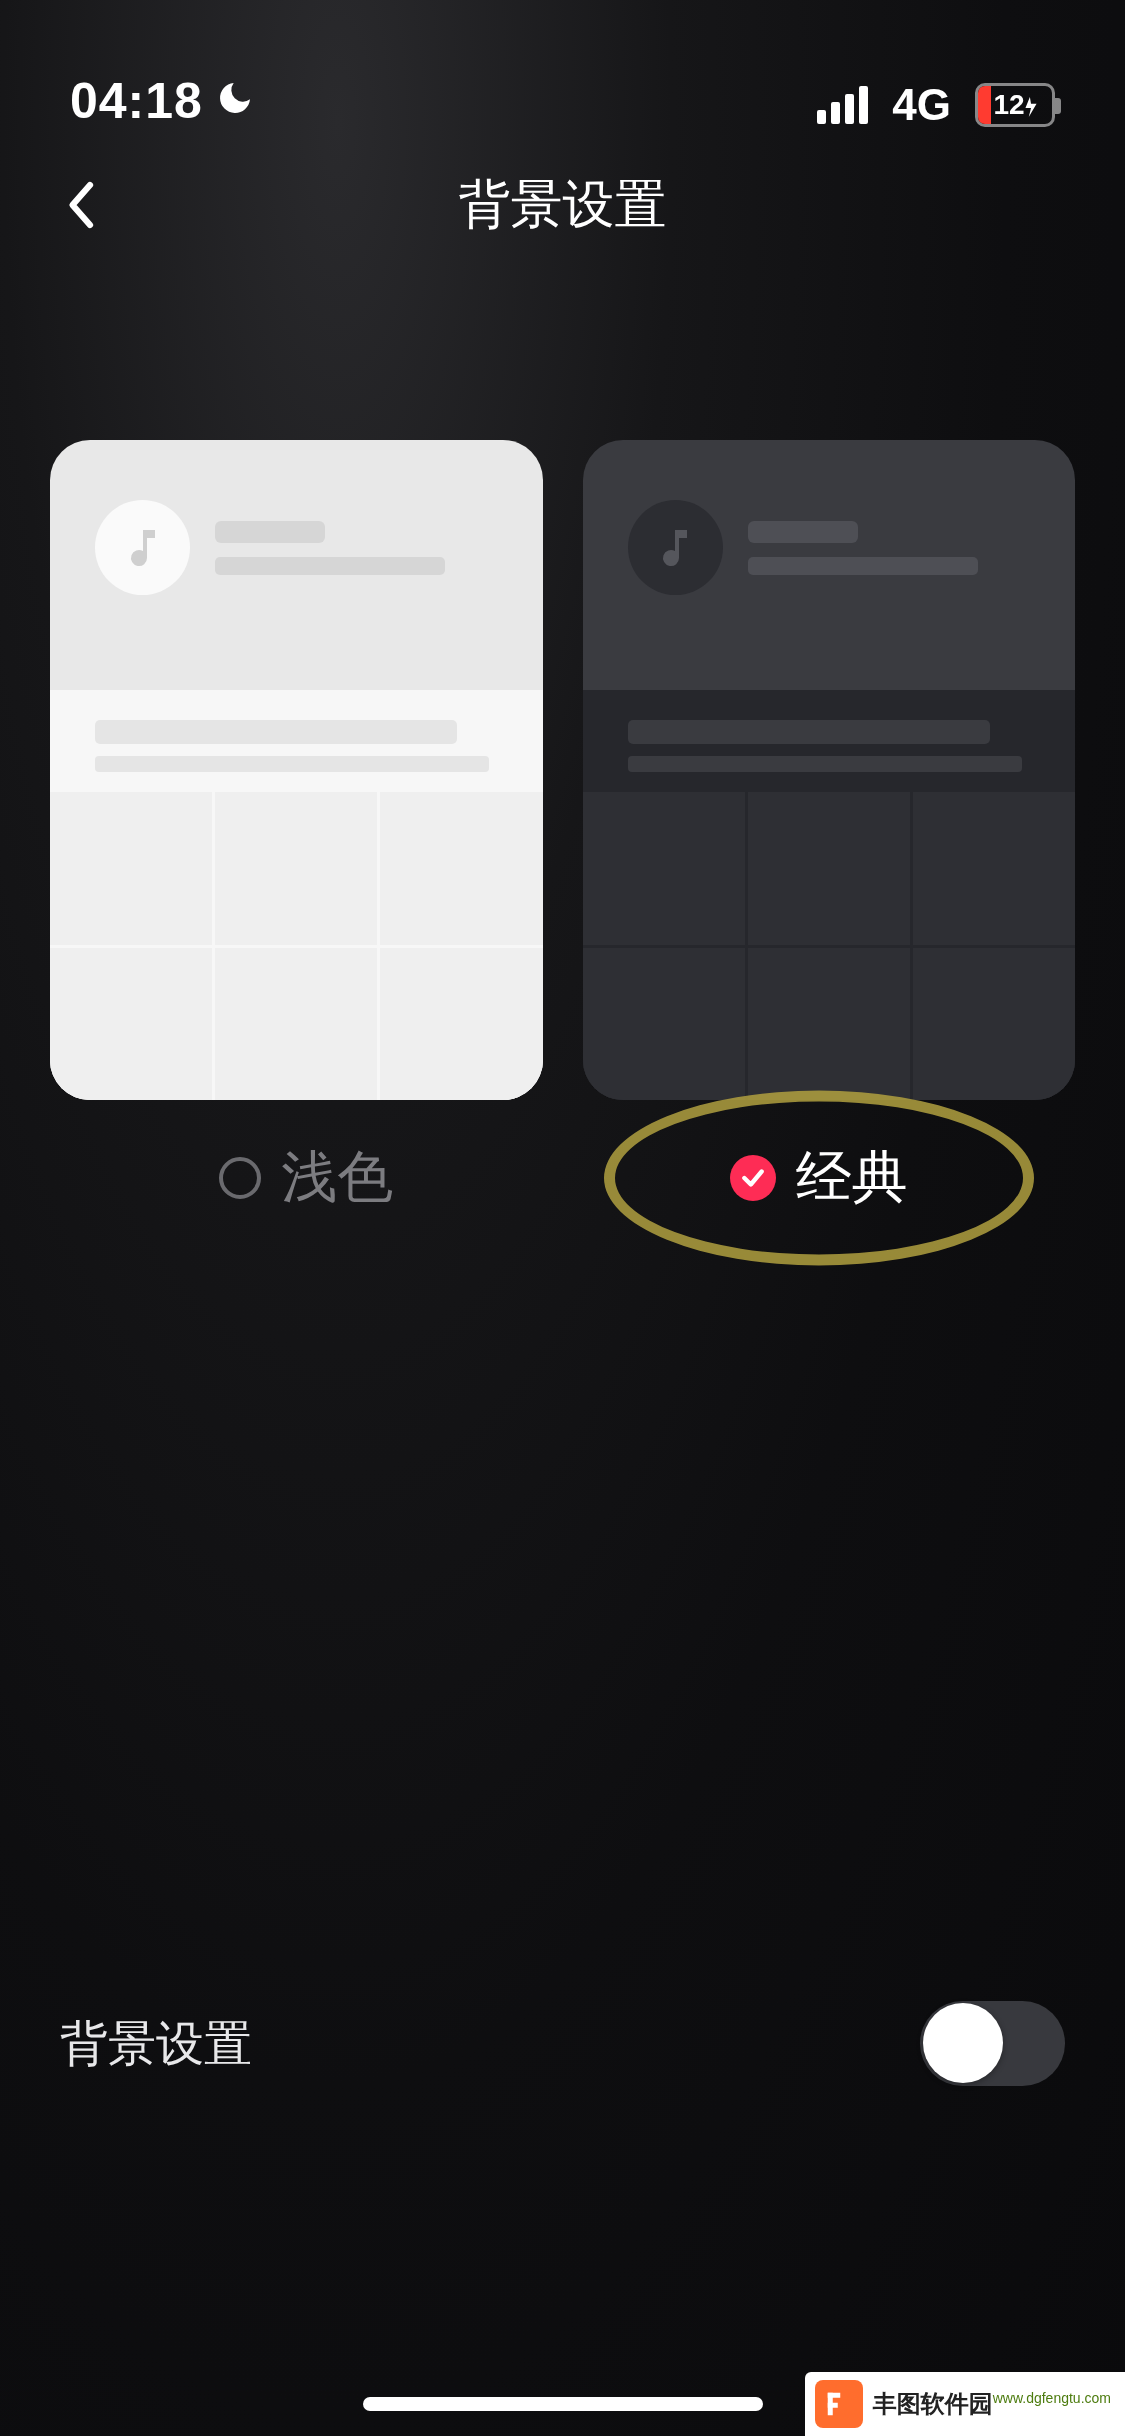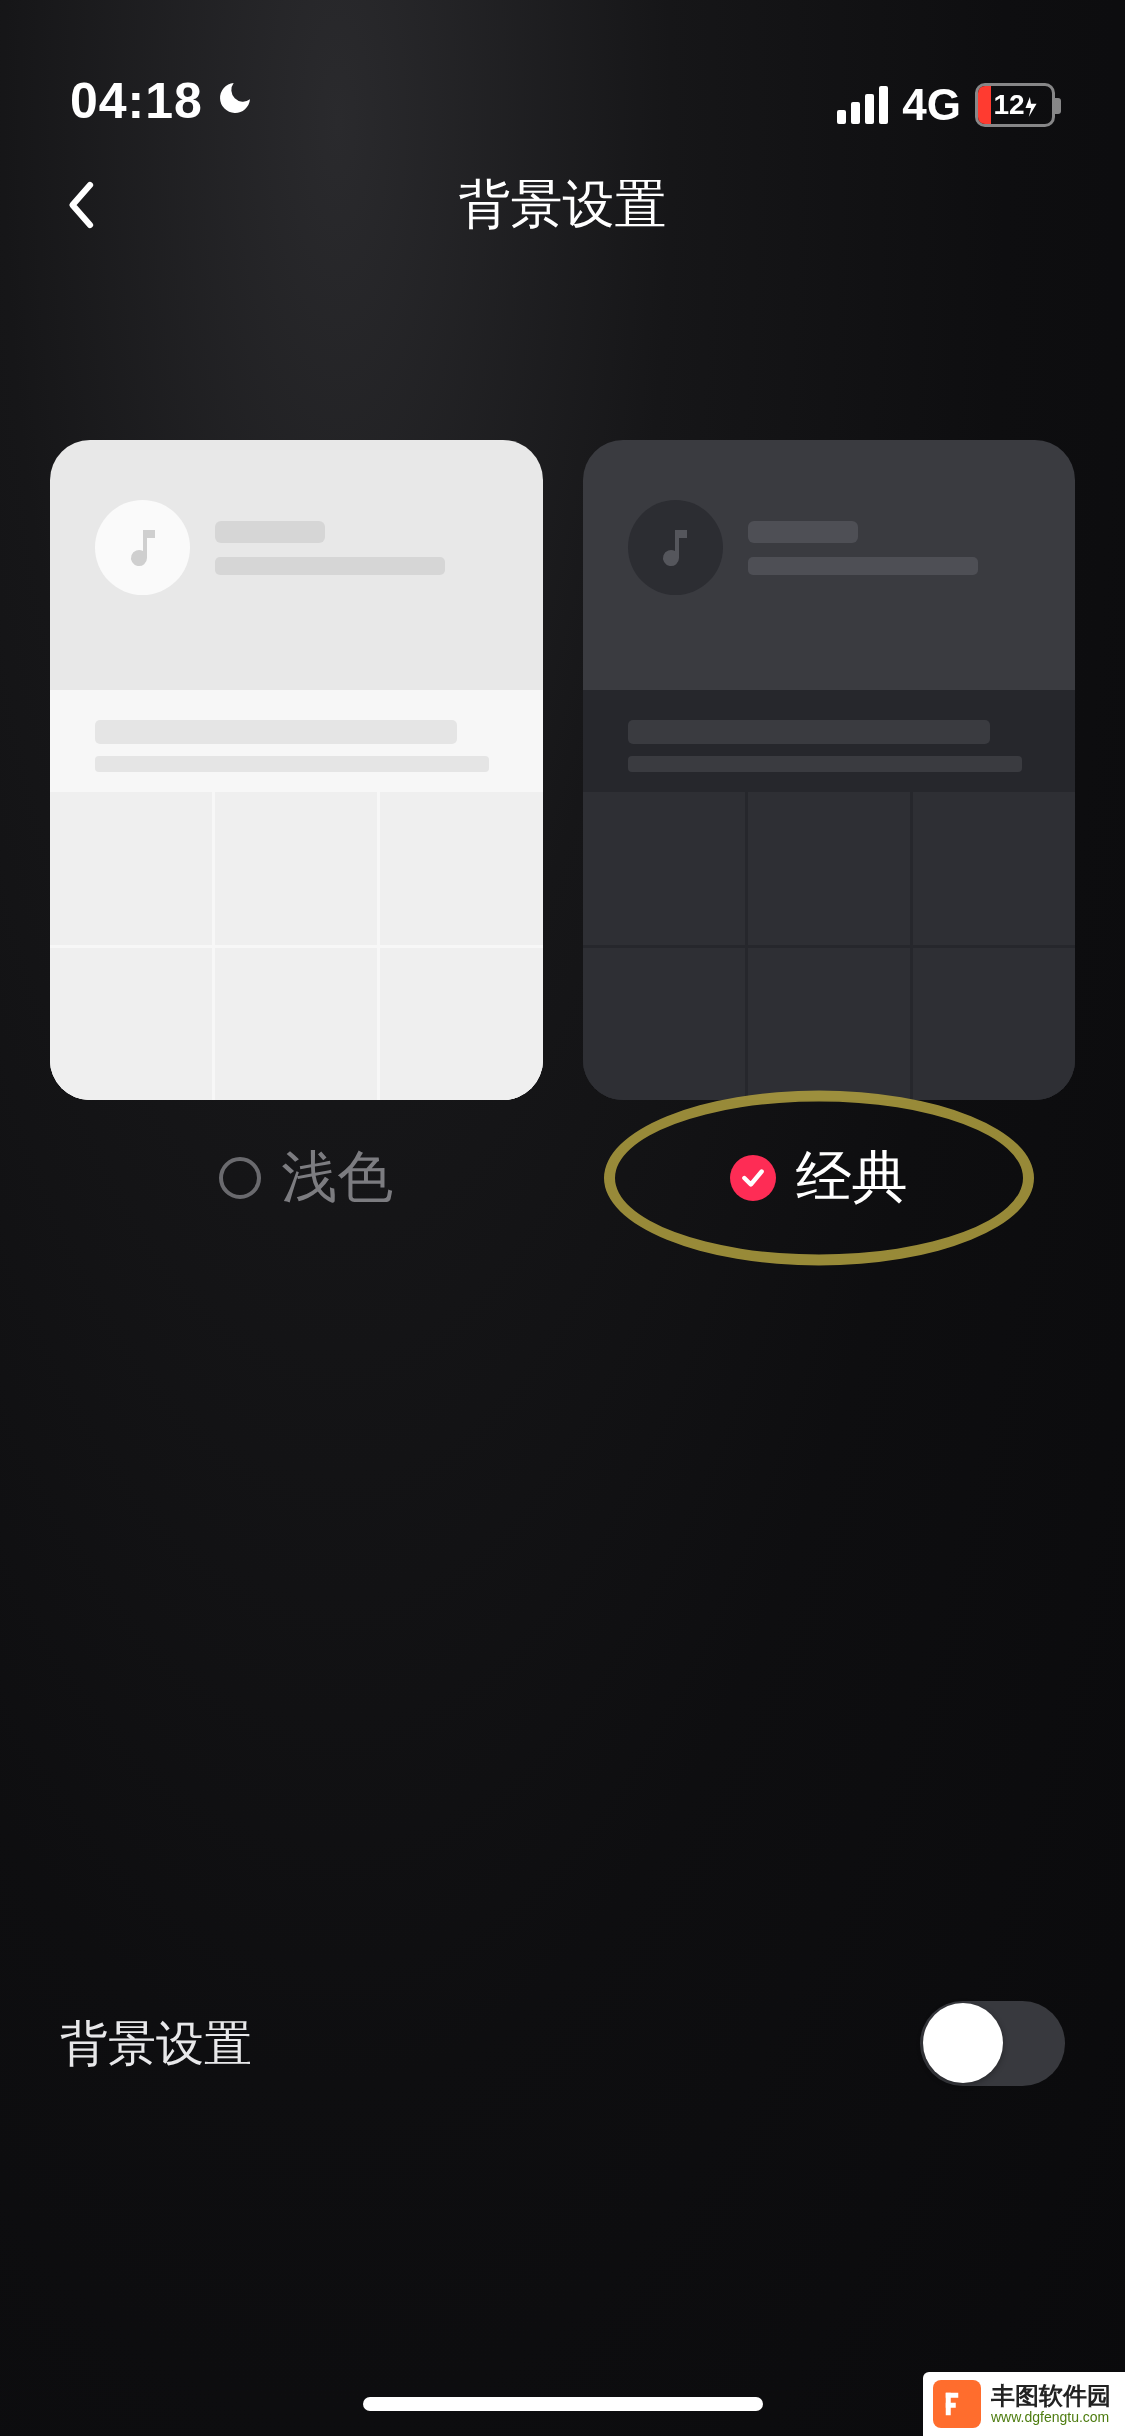--- a/index.html
+++ b/index.html
@@ -13,21 +13,21 @@
       position: relative;
     }
     .status-bar {
       height: 130px;
       display: flex;
       justify-content: space-between;
       align-items: flex-end;
       padding: 30px 70px 0;
     }
     .status-left { display: flex; align-items: center; gap: 12px; font-size: 50px; font-weight: 600; letter-spacing: 1px; }
-    .status-right { display: flex; align-items: center; gap: 14px; }
+    .status-right { display: flex; align-items: center; gap: 24px; }
     .signal-bars { display: flex; align-items: flex-end; gap: 5px; }
     .signal-bars span { width: 9px; background: #fff; border-radius: 2px; }
     .signal-bars span:nth-child(1) { height: 14px; }
     .signal-bars span:nth-child(2) { height: 22px; }
     .signal-bars span:nth-child(3) { height: 30px; }
     .signal-bars span:nth-child(4) { height: 38px; }
     .net-label { font-size: 44px; font-weight: 600; }
     .battery {
       width: 80px; height: 44px; border: 3px solid rgba(255,255,255,0.5);
       border-radius: 10px; position: relative; display: flex; align-items: center;
@@ -108,21 +108,21 @@
       width: 400px; height: 14px; background: #fff; border-radius: 10px;
     }
     .watermark {
       position: absolute; bottom: 0; right: 0;
       display: flex; align-items: center; gap: 10px;
       background: #fff; padding: 8px 14px 8px 10px;
       border-radius: 6px 0 0 0;
     }
     .wm-logo { width: 48px; height: 48px; background: #ff6d2d; border-radius: 8px; display:flex; align-items:center; justify-content:center; }
     .wm-logo svg { width: 30px; height: 30px; }
-    .wm-text { display:flex; flex-direction:column; line-height:1.1; }
+    .wm-text { display:flex; line-height:1.1; }
     .wm-t1 { font-size: 24px; font-weight: 700; color: #222; }
     .wm-t2 { font-size: 14px; color: #4d7c0f; }
   </style>
 </head>
 <body>
 
 <div class="status-bar">
   <div class="status-left">
     <span>04:18</span>
     <span>

